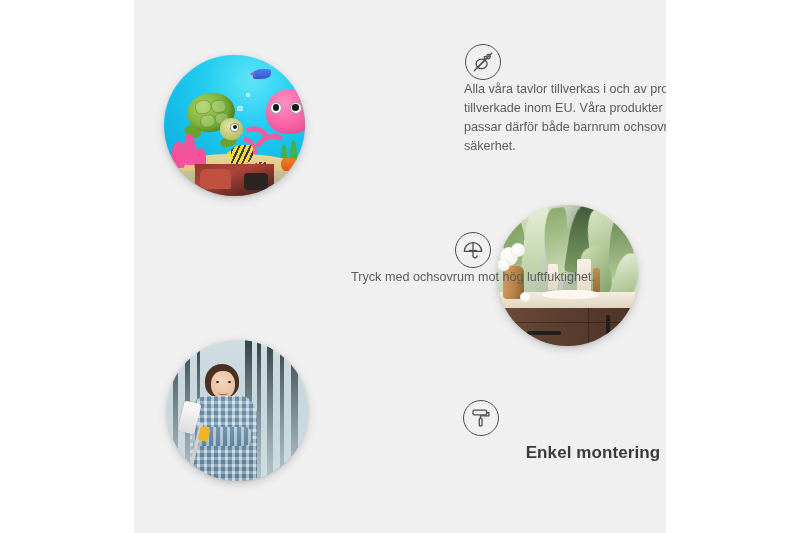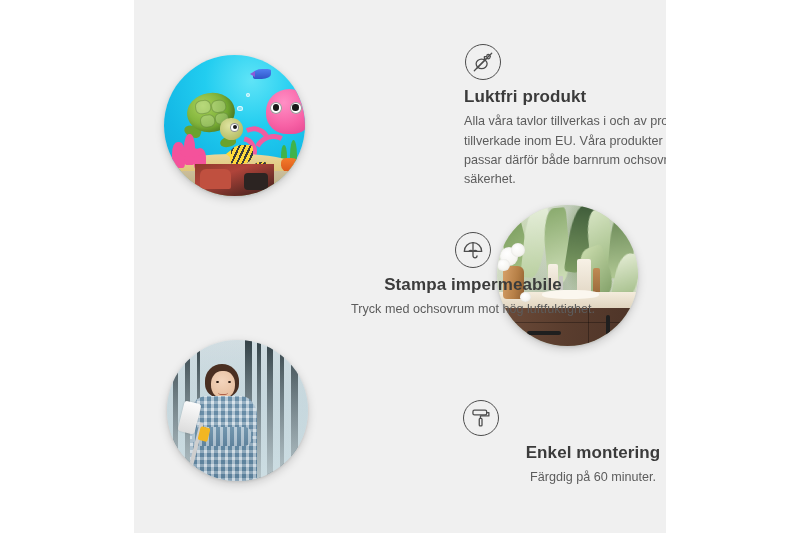--- a/index.html
+++ b/index.html
@@ -401,44 +401,41 @@
     <div class="feature" id="feature-odour">
       <div class="f-icon">
         <svg width="22" height="22" viewBox="0 0 24 24" fill="none" stroke="#4d4d4d" stroke-width="1.4" stroke-linecap="round" stroke-linejoin="round">
           <ellipse cx="10.5" cy="14" rx="6" ry="5.2"></ellipse>
           <path d="M13.5 9.2 L13.5 6.2 L16.2 6.2"></path>
           <path d="M16.2 4.6 a2.2 2.2 0 1 1 0 3.2"></path>
           <path d="M5.5 18.5 L15.5 8.5"></path>
           <path d="M2.5 21.5 L21.5 2.5"></path>
         </svg>
       </div>
-      <div class="f-title">Luktfri produkt</div>
       <p class="f-desc">Alla våra tavlor tillverkas i och av produkter som är tillverkade inom EU. Våra produkter är luktfria och passar därför både barnrum ochsovrum. 100% säkerhet.</p>
     </div>
 
     <div class="feature" id="feature-water">
       <div class="f-icon">
         <svg width="22" height="22" viewBox="0 0 24 24" fill="none" stroke="#4d4d4d" stroke-width="1.4" stroke-linecap="round" stroke-linejoin="round">
           <path d="M2.5 13.5 A9.5 9.5 0 0 1 21.5 13.5 Z"></path>
           <path d="M7.3 13.5 A4.7 7 0 0 1 12 13.5"></path>
           <path d="M12 13.5 A4.7 7 0 0 1 16.7 13.5"></path>
           <path d="M12 4 L12 13.5"></path>
           <path d="M12 13.5 L12 18.3 a2.2 2.2 0 0 0 4.4 0"></path>
         </svg>
       </div>
-      <div class="f-title">Stampa impermeabile</div>
       <p class="f-desc">Tryck med ochsovrum mot hög luftfuktighet.</p>
     </div>
 
     <div class="feature" id="feature-mount">
       <div class="f-icon">
         <svg width="22" height="22" viewBox="0 0 24 24" fill="none" stroke="#4d4d4d" stroke-width="1.4" stroke-linecap="round" stroke-linejoin="round">
           <rect x="3.2" y="3.5" width="15" height="5.2" rx="1.6"></rect>
           <path d="M18.2 6.1 h2.4 v3.6 h-9.2 v2.6"></path>
           <rect x="10.1" y="12.3" width="3" height="8.2" rx="1"></rect>
         </svg>
       </div>
       <div class="f-title">Enkel montering</div>
-      <p class="f-desc">Färgdig på 60 minuter.</p>
     </div>
 
   </div>
 </div>
 
 </body></html>

